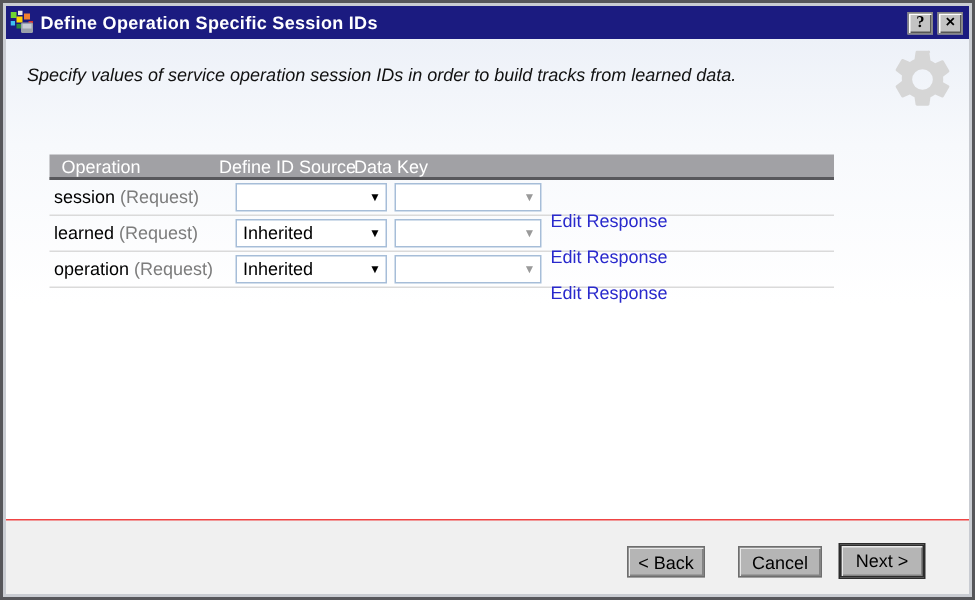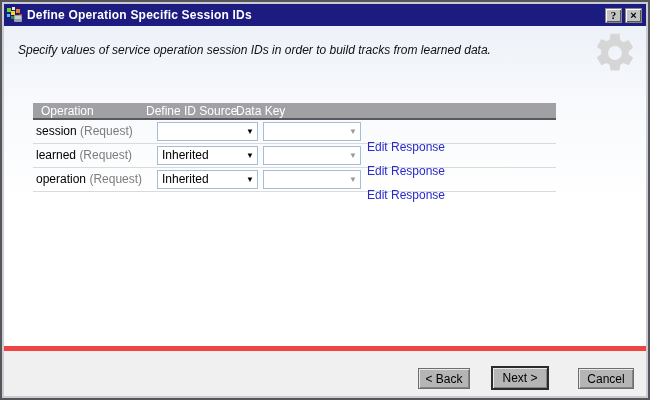--- a/index.html
+++ b/index.html
@@ -98,21 +98,21 @@
   .edit-link {
     position:absolute; left:334px; top:16px; line-height:23px;
     color:#2929cc; cursor:pointer; white-space:nowrap;
     text-decoration:none;
   }
 
   
   .footer {
     flex:0 0 50px;
     background:#f0f0f0;
-    border-top:5px solid #ef4444;
+    border-top:1px solid #ef4444;
     display:flex; justify-content:flex-end; align-items:flex-start;
     padding-top:17px;
   }
   .btn {
     height:21px; font-size:12px; color:#000;
     background:#b5b5b5;
     border:1px solid #6e6e6e;
     box-shadow: inset 1px 1px 0 #e9e9e9, inset -1px -1px 0 #838383;
     cursor:default; padding:0;
   }
@@ -194,18 +194,18 @@
             <span></span>
             <span class="arrow">▼</span>
           </div>
           <a class="edit-link">Edit Response</a>
         </div>
       </div>
     </div>
 
     <div class="footer">
       <button class="btn back">&lt; Back</button>
+      <button class="btn cancel">Cancel</button>
       <button class="btn next">Next &gt;</button>
-      <button class="btn cancel">Cancel</button>
     </div>
 
   </div>
 </div>
 
 </body></html>

